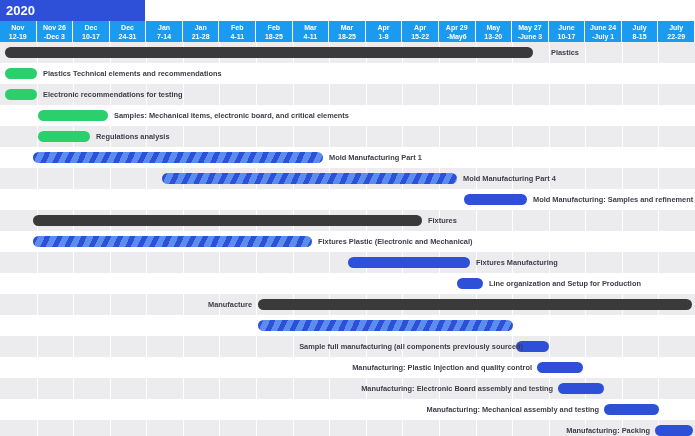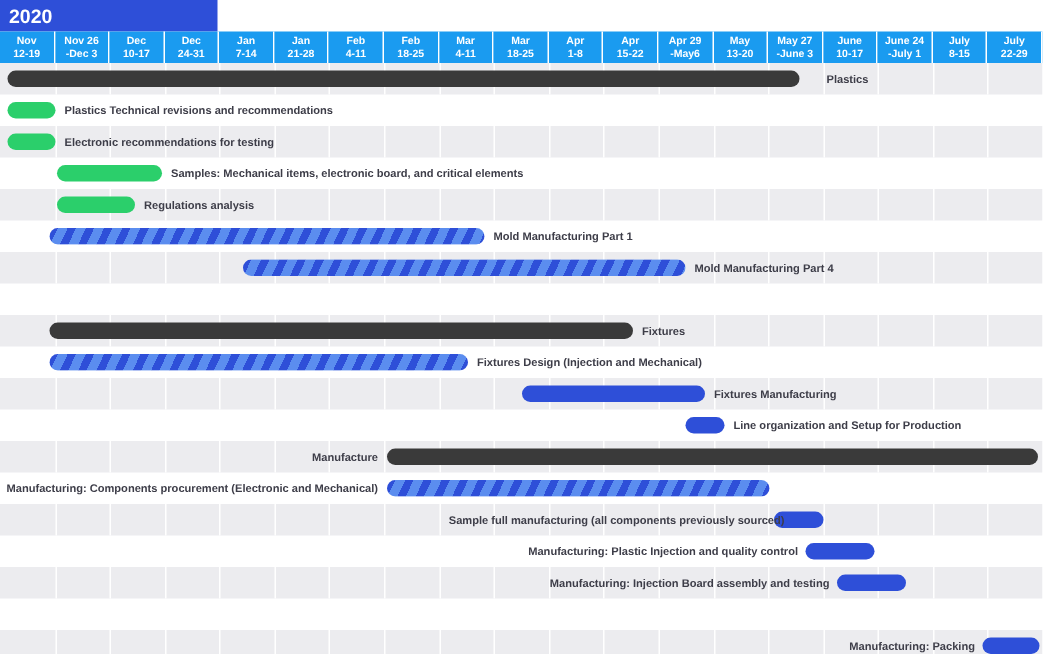--- a/index.html
+++ b/index.html
@@ -146,21 +146,21 @@
         <div class="vline" style="left: 512.105px;"></div>
         <div class="vline" style="left: 548.684px;"></div>
         <div class="vline" style="left: 585.263px;"></div>
         <div class="vline" style="left: 621.842px;"></div>
         <div class="vline" style="left: 658.421px;"></div>
         <div class="bar dark" title="Tooling" style="left: 5px; width: 528px;"></div>
         <div class="lbl right" style="left: 551px;">Plastics</div>
       </div>
       <div class="row" style="top: 21px;">
         <div class="bar green" title="Plastics Technical revisions and recommendations" style="left: 5px; width: 32px;"></div>
-        <div class="lbl right" style="left: 43px;">Plastics Technical revisions and recommendations</div>
+        <div class="lbl right" style="left: 43px;">Plastics Technical elements and recommendations</div>
       </div>
       <div class="row" style="top: 63px;">
         <div class="bar green" title="Samples: Mechanical items, electronic board, and critical elements" style="left: 38px; width: 70px;"></div>
         <div class="lbl right" style="left: 114px;">Samples: Mechanical items, electronic board, and critical elements</div>
       </div>
       <div class="row alt" style="top: 42px;">
         <div class="vline" style="left: 36.5789px;"></div>
         <div class="vline" style="left: 73.1579px;"></div>
         <div class="vline" style="left: 109.737px;"></div>
         <div class="vline" style="left: 146.316px;"></div>
@@ -222,20 +222,24 @@
         <div class="vline" style="left: 438.947px;"></div>
         <div class="vline" style="left: 475.526px;"></div>
         <div class="vline" style="left: 512.105px;"></div>
         <div class="vline" style="left: 548.684px;"></div>
         <div class="vline" style="left: 585.263px;"></div>
         <div class="vline" style="left: 621.842px;"></div>
         <div class="vline" style="left: 658.421px;"></div>
         <div class="bar striped" title="Mold Manufacturing Part 2" style="left: 162px; width: 295px;"></div>
         <div class="lbl right" style="left: 463px;">Mold Manufacturing Part 4</div>
       </div>
+      <div class="row" style="top: 147px;">
+        <div class="bar solid" title="Mold Manufacturing: Samples and refinement" style="left: 464px; width: 63px;"></div>
+        <div class="lbl right" style="left: 533px;">Mold Manufacturing: Samples and refinement</div>
+      </div>
       <div class="row alt" style="top: 168px;">
         <div class="vline" style="left: 36.5789px;"></div>
         <div class="vline" style="left: 73.1579px;"></div>
         <div class="vline" style="left: 109.737px;"></div>
         <div class="vline" style="left: 146.316px;"></div>
         <div class="vline" style="left: 182.895px;"></div>
         <div class="vline" style="left: 219.474px;"></div>
         <div class="vline" style="left: 256.053px;"></div>
         <div class="vline" style="left: 292.632px;"></div>
         <div class="vline" style="left: 329.211px;"></div>
@@ -246,21 +250,21 @@
         <div class="vline" style="left: 512.105px;"></div>
         <div class="vline" style="left: 548.684px;"></div>
         <div class="vline" style="left: 585.263px;"></div>
         <div class="vline" style="left: 621.842px;"></div>
         <div class="vline" style="left: 658.421px;"></div>
         <div class="bar dark" title="Fixtures" style="left: 33px; width: 389px;"></div>
         <div class="lbl right" style="left: 428px;">Fixtures</div>
       </div>
       <div class="row" style="top: 189px;">
         <div class="bar striped" title="Fixtures Design (Electronic and Mechanical)" style="left: 33px; width: 279px;"></div>
-        <div class="lbl right" style="left: 318px;">Fixtures Design (Injection and Mechanical)</div>
+        <div class="lbl right" style="left: 318px;">Fixtures Plastic (Electronic and Mechanical)</div>
       </div>
       <div class="row" style="top: 231px;">
         <div class="bar solid" title="Line organization and Setup for Production" style="left: 457px; width: 26px;"></div>
         <div class="lbl right" style="left: 489px;">Line organization and Setup for Production</div>
       </div>
       <div class="row alt" style="top: 210px;">
         <div class="vline" style="left: 36.5789px;"></div>
         <div class="vline" style="left: 73.1579px;"></div>
         <div class="vline" style="left: 109.737px;"></div>
         <div class="vline" style="left: 146.316px;"></div>
@@ -298,21 +302,20 @@
         <div class="vline" style="left: 512.105px;"></div>
         <div class="vline" style="left: 548.684px;"></div>
         <div class="vline" style="left: 585.263px;"></div>
         <div class="vline" style="left: 621.842px;"></div>
         <div class="vline" style="left: 658.421px;"></div>
         <div class="bar dark" title="Manufacture" style="left: 258px; width: 434px;"></div>
         <div class="lbl left" style="right: 443px;">Manufacture</div>
       </div>
       <div class="row" style="top: 273px;">
         <div class="bar striped" title="Manufacturing: Components procurement (Electronic and Mechanical)" style="left: 258px; width: 255px;"></div>
-        <div class="lbl left" style="right: 443px;">Manufacturing: Components procurement (Electronic and Mechanical)</div>
       </div>
       <div class="row alt" style="top: 294px;">
         <div class="vline" style="left: 36.5789px;"></div>
         <div class="vline" style="left: 73.1579px;"></div>
         <div class="vline" style="left: 109.737px;"></div>
         <div class="vline" style="left: 146.316px;"></div>
         <div class="vline" style="left: 182.895px;"></div>
         <div class="vline" style="left: 219.474px;"></div>
         <div class="vline" style="left: 256.053px;"></div>
         <div class="vline" style="left: 292.632px;"></div>
@@ -346,21 +349,25 @@
         <div class="vline" style="left: 365.789px;"></div>
         <div class="vline" style="left: 402.368px;"></div>
         <div class="vline" style="left: 438.947px;"></div>
         <div class="vline" style="left: 475.526px;"></div>
         <div class="vline" style="left: 512.105px;"></div>
         <div class="vline" style="left: 548.684px;"></div>
         <div class="vline" style="left: 585.263px;"></div>
         <div class="vline" style="left: 621.842px;"></div>
         <div class="vline" style="left: 658.421px;"></div>
         <div class="bar solid" title="Manufacturing: Electronic Board assembly and testing" style="left: 558px; width: 46px;"></div>
-        <div class="lbl left" style="right: 142px;">Manufacturing: Injection Board assembly and testing</div>
+        <div class="lbl left" style="right: 142px;">Manufacturing: Electronic Board assembly and testing</div>
+      </div>
+      <div class="row" style="top: 357px;">
+        <div class="bar solid" title="Manufacturing: Mechanical assembly and testing" style="left: 604px; width: 55px;"></div>
+        <div class="lbl left" style="right: 96px;">Manufacturing: Mechanical assembly and testing</div>
       </div>
       <div class="row alt" style="top: 378px;">
         <div class="vline" style="left: 36.5789px;"></div>
         <div class="vline" style="left: 73.1579px;"></div>
         <div class="vline" style="left: 109.737px;"></div>
         <div class="vline" style="left: 146.316px;"></div>
         <div class="vline" style="left: 182.895px;"></div>
         <div class="vline" style="left: 219.474px;"></div>
         <div class="vline" style="left: 256.053px;"></div>
         <div class="vline" style="left: 292.632px;"></div>

